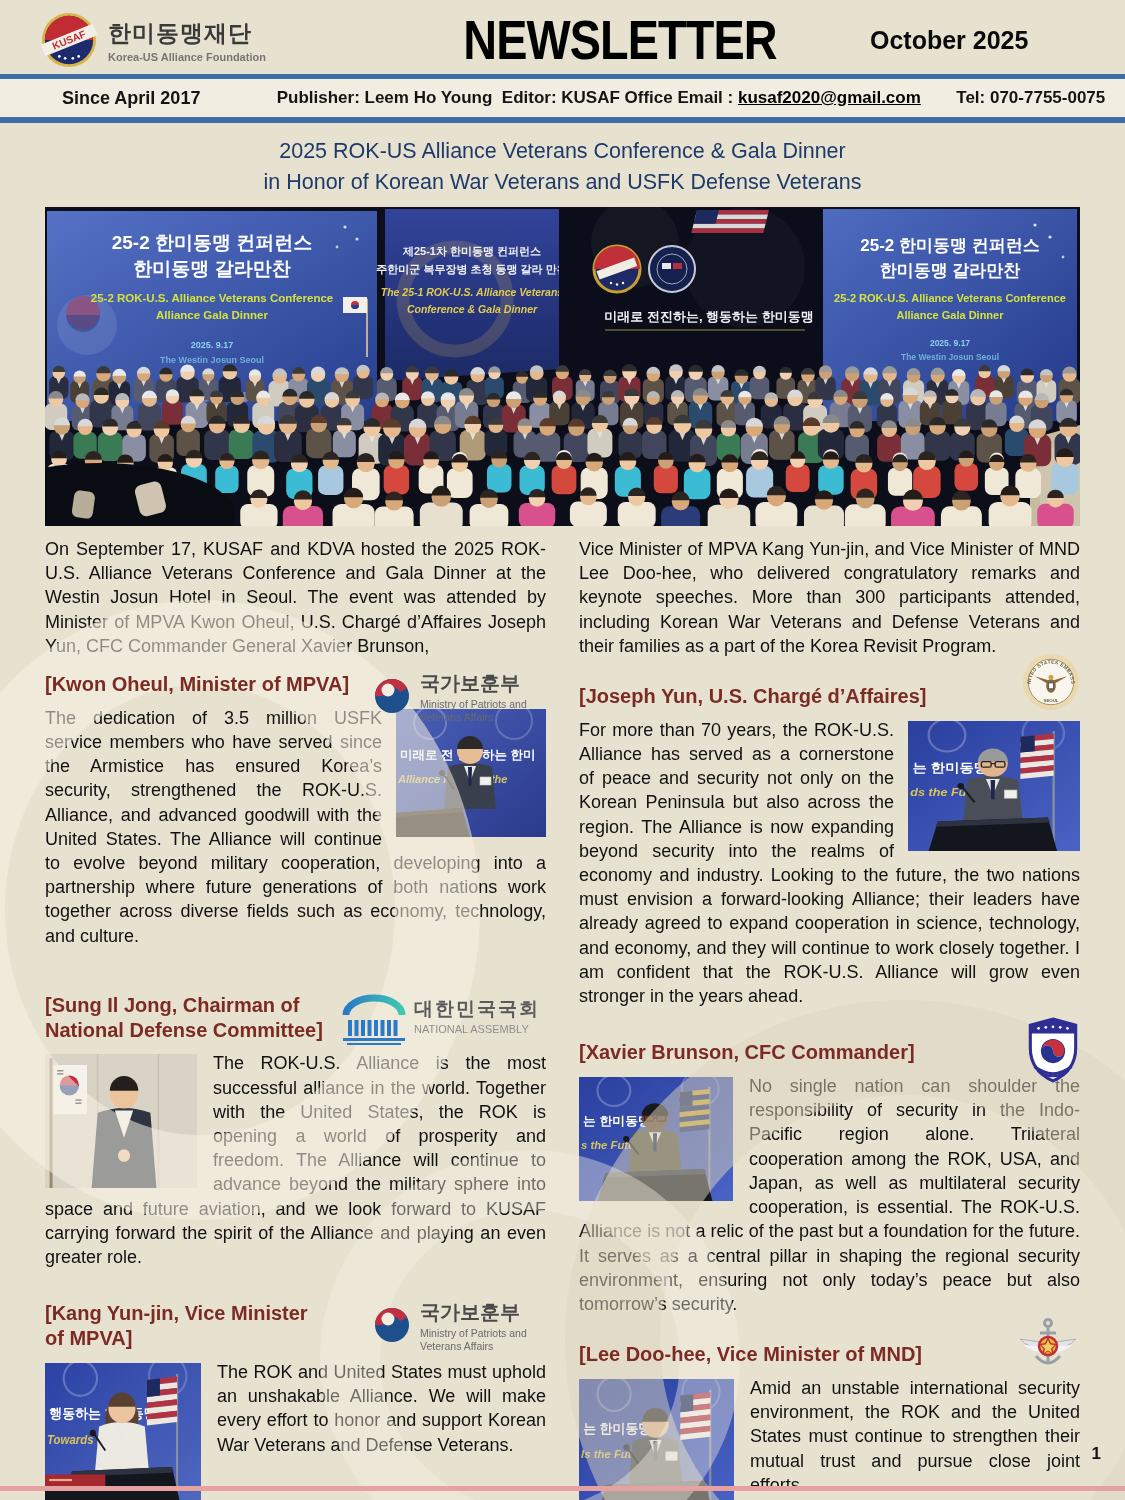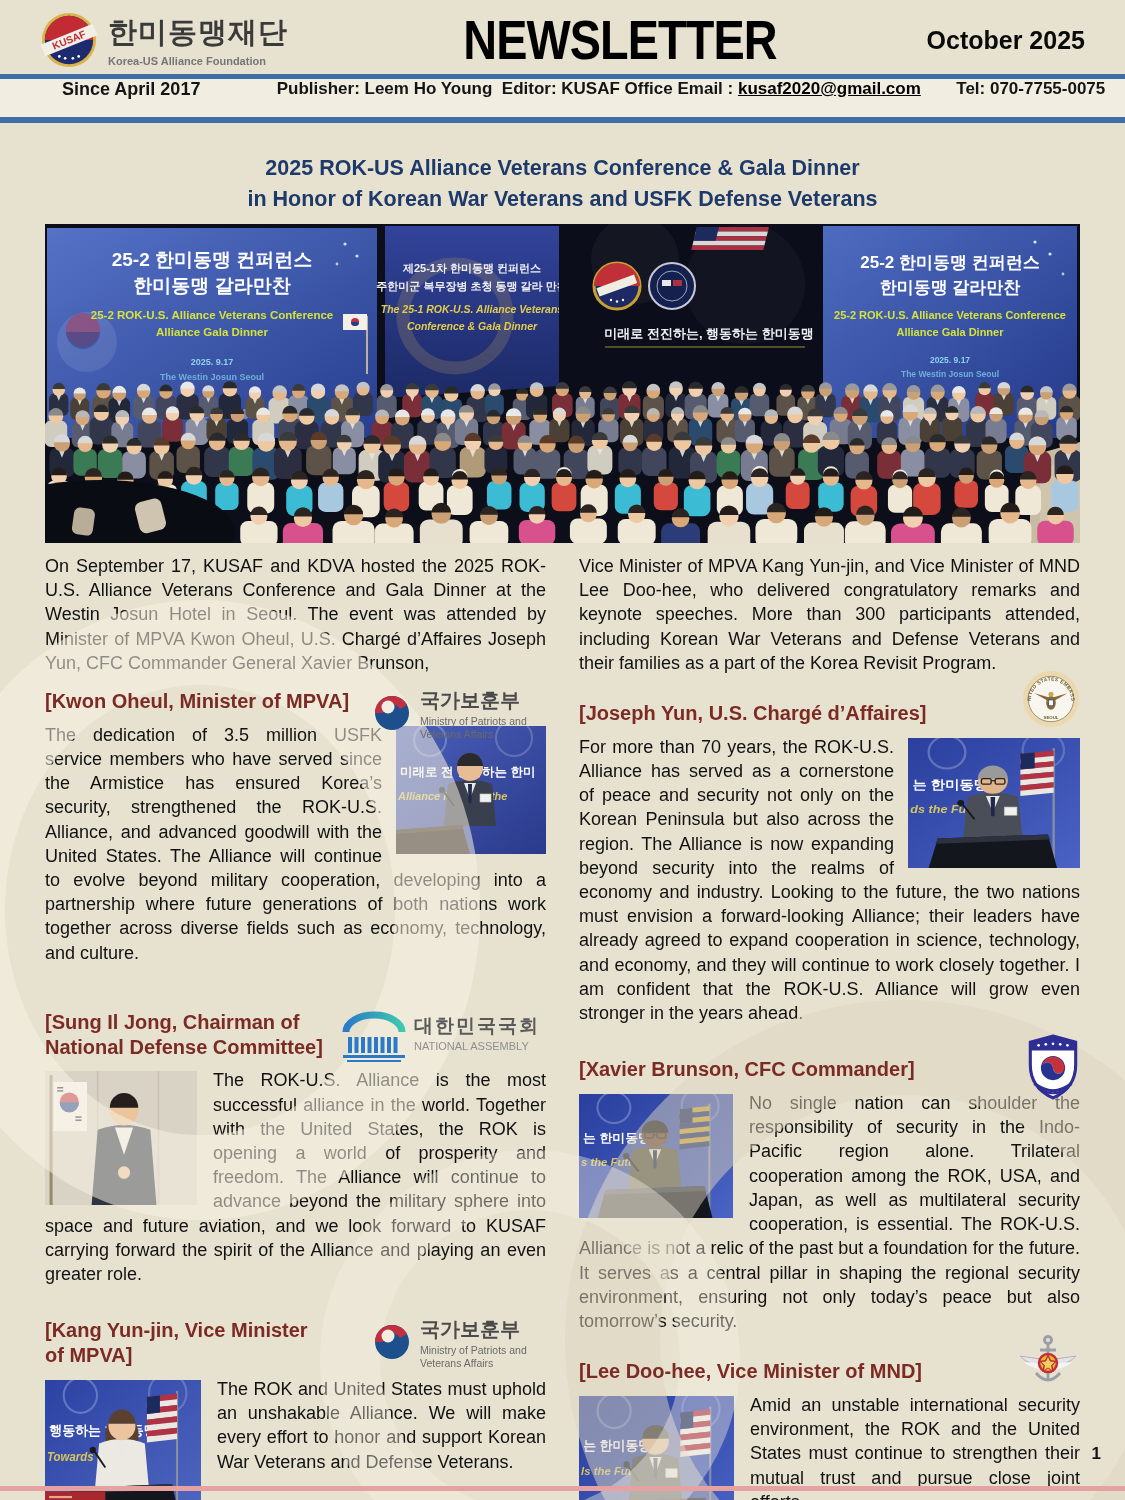--- a/index.html
+++ b/index.html
@@ -7,33 +7,33 @@
 .page{width:1125px;height:1500px;position:relative;margin:0 auto;background:#e7e2d0;
   font-family:"Liberation Sans","DejaVu Sans",sans-serif;color:#151515;overflow:hidden}
 .wm{position:absolute;border-radius:50%;pointer-events:none}
 .wm1{left:-80px;top:600px;width:560px;height:620px;border:85px solid rgba(245,240,226,.55)}
 .wm2{right:-120px;top:1000px;width:680px;height:680px;border:95px solid rgba(219,211,191,.5)}
 .wm3{left:320px;top:1150px;width:420px;height:420px;border:60px solid rgba(245,240,226,.4)}
 
 header{display:flex;align-items:center;padding:8px 40px 2px;height:74px;position:relative}
 .brand{display:flex;align-items:center;gap:10px;width:330px}
 .kusaf-logo{width:58px;height:58px}
-.brand-kr{font-size:29px;font-weight:bold;color:#3a3a3a;letter-spacing:1px}
+.brand-kr{font-size:23px;font-weight:bold;color:#3a3a3a;letter-spacing:1px}
 .brand-en{font-size:11px;font-weight:bold;color:#757575;margin-top:2px}
 .nl-title{flex:1;text-align:center;font-size:52px;font-weight:bold;color:#000;transform:scaleX(.9) scaleY(1.05);letter-spacing:-1px}
-.issue{width:215px;text-align:right;font-size:25px;font-weight:bold;color:#0a0a0a}
-
-.info-bar{height:49px;border-top:5px solid #3f6da6;border-bottom:6px solid #3f6da6;background:#f1eee1;display:flex;font-weight:bold}
+.issue{width:215px;text-align:left;font-size:25px;font-weight:bold;color:#0a0a0a}
+
+.info-bar{height:49px;border-top:5px solid #3f6da6;border-bottom:6px solid #3f6da6;background:#f1eee1;display:flex;align-items:center;font-weight:bold}
 .since{margin-left:62px;font-size:18px;width:195px}
 .pub{flex:1;text-align:center;font-size:17px}
 .pub .pre{white-space:pre}
 .email{text-decoration:underline;color:#000;cursor:pointer}
 .tel{margin-left:26px;white-space:pre}
 
-.art-title{margin-top:30px;text-align:center;color:#1e3a6a;font-size:21.5px;line-height:1.42;font-weight:bold}
+.art-title{margin-top:13px;text-align:center;color:#1e3a6a;font-size:21.5px;line-height:1.42;font-weight:normal}
 
 .main-photo{margin:10px 45px 0;width:1035px;height:319px;background:#0c0f1a}
 .main-photo svg{display:block;width:100%;height:100%}
 
 .columns{display:flex;gap:33px;margin:11px 45px 0}
 .col{width:501px}
 .body{font-size:18px;line-height:1.345;text-align:justify;color:#111}
 .intro{margin-bottom:2px}
 .sec-head{position:relative;margin-bottom:9px}
 .sec-head h3{color:#7c2a24;font-size:20px;line-height:1.24;font-weight:bold}

